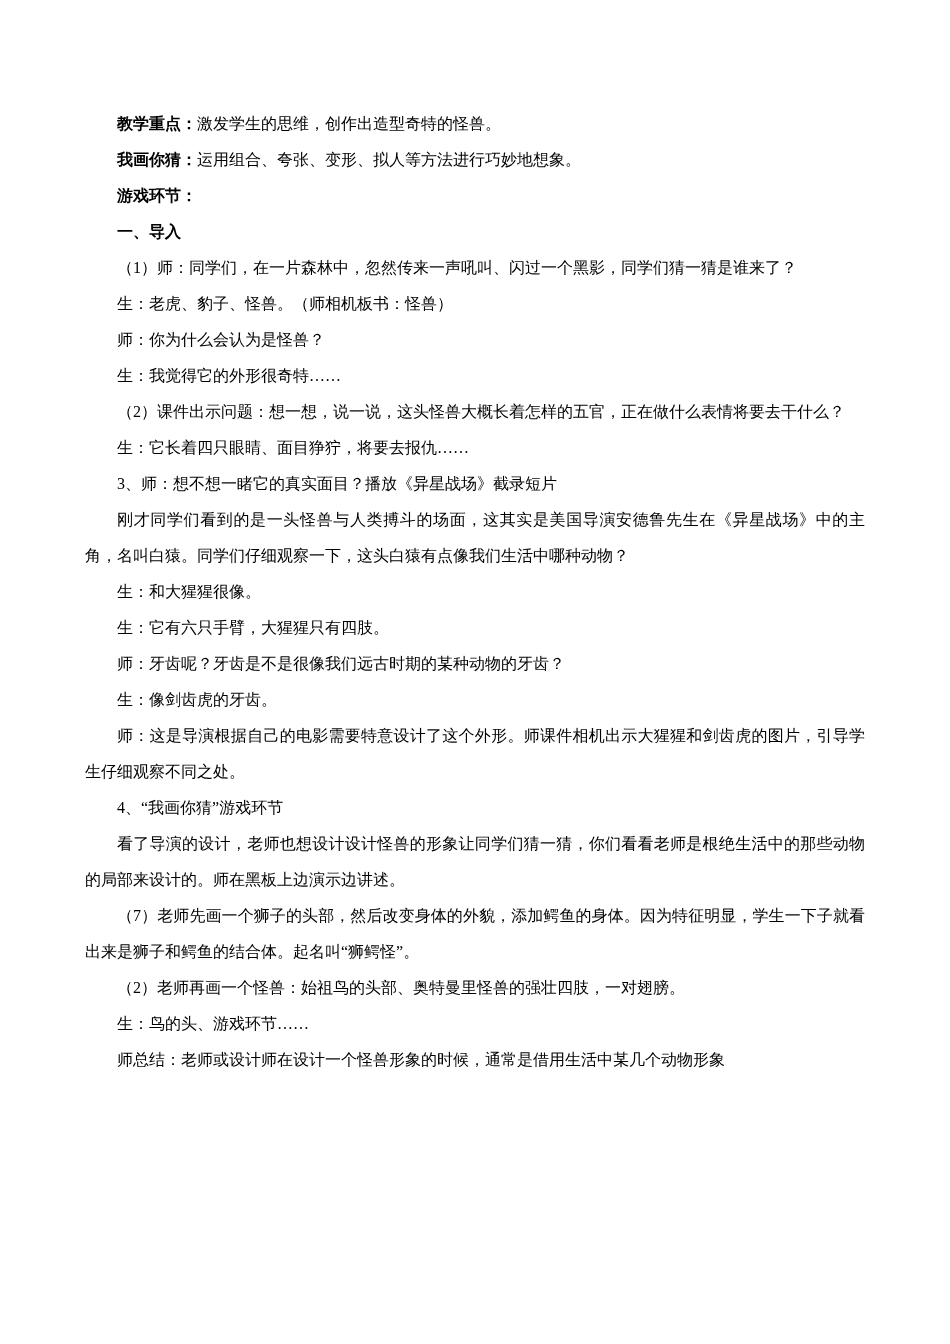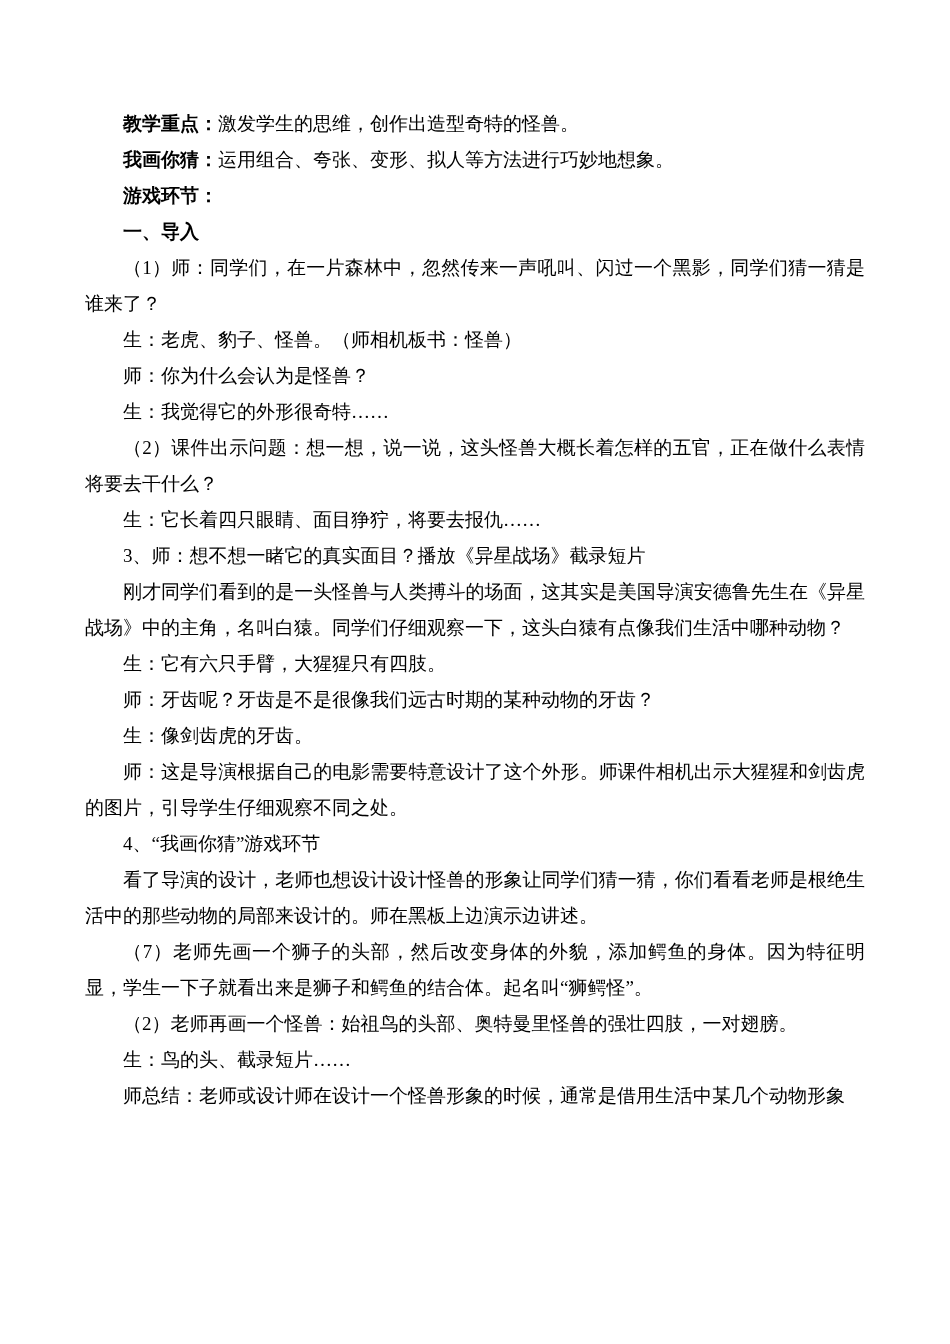--- a/index.html
+++ b/index.html
@@ -9,21 +9,21 @@
   }
   .page {
     position: relative;
     box-sizing: border-box;
     width: 950px;
     height: 1344px;
     margin: 0 auto;
     background: #ffffff;
     padding: 106px 85px 0 85px;
     font-family: "Liberation Serif", "DejaVu Serif", serif;
-    font-size: 19px;
+    font-size: 16px;
     line-height: 36px;
     color: #000000;
     text-align: justify;
     overflow: hidden;
   }
   .para {
     margin: 0;
     padding: 0;
     text-indent: 2em;
     word-break: break-all;
@@ -41,23 +41,24 @@
   <p class="para"><span class="bold">游戏环节：</span><span></span></p>
   <p class="para"><span class="bold">一、导入</span><span></span></p>
   <p class="para"><span class="bold"></span><span>（1）师：同学们，在一片森林中，忽然传来一声吼叫、闪过一个黑影，同学们猜一猜是谁来了？</span></p>
   <p class="para"><span class="bold"></span><span>生：老虎、豹子、怪兽。（师相机板书：怪兽）</span></p>
   <p class="para"><span class="bold"></span><span>师：你为什么会认为是怪兽？</span></p>
   <p class="para"><span class="bold"></span><span>生：我觉得它的外形很奇特……</span></p>
   <p class="para"><span class="bold"></span><span>（2）课件出示问题：想一想，说一说，这头怪兽大概长着怎样的五官，正在做什么表情将要去干什么？</span></p>
   <p class="para"><span class="bold"></span><span>生：它长着四只眼睛、面目狰狞，将要去报仇……</span></p>
   <p class="para"><span class="bold"></span><span>3、师：想不想一睹它的真实面目？播放《异星战场》截录短片</span></p>
   <p class="para"><span class="bold"></span><span>刚才同学们看到的是一头怪兽与人类搏斗的场面，这其实是美国导演安德鲁先生在《异星战场》中的主角，名叫白猿。同学们仔细观察一下，这头白猿有点像我们生活中哪种动物？</span></p>
+  <p class="para"><span class="bold"></span><span>生：和大猩猩很像。</span></p>
   <p class="para"><span class="bold"></span><span>生：它有六只手臂，大猩猩只有四肢。</span></p>
   <p class="para"><span class="bold"></span><span>师：牙齿呢？牙齿是不是很像我们远古时期的某种动物的牙齿？</span></p>
   <p class="para"><span class="bold"></span><span>生：像剑齿虎的牙齿。</span></p>
   <p class="para"><span class="bold"></span><span>师：这是导演根据自己的电影需要特意设计了这个外形。师课件相机出示大猩猩和剑齿虎的图片，引导学生仔细观察不同之处。</span></p>
   <p class="para"><span class="bold"></span><span>4、“我画你猜”游戏环节</span></p>
   <p class="para"><span class="bold"></span><span>看了导演的设计，老师也想设计设计怪兽的形象让同学们猜一猜，你们看看老师是根绝生活中的那些动物的局部来设计的。师在黑板上边演示边讲述。</span></p>
   <p class="para"><span class="bold"></span><span>（7）老师先画一个狮子的头部，然后改变身体的外貌，添加鳄鱼的身体。因为特征明显，学生一下子就看出来是狮子和鳄鱼的结合体。起名叫“狮鳄怪”。</span></p>
   <p class="para"><span class="bold"></span><span>（2）老师再画一个怪兽：始祖鸟的头部、奥特曼里怪兽的强壮四肢，一对翅膀。</span></p>
-  <p class="para"><span class="bold"></span><span>生：鸟的头、截录短片……</span></p>
+  <p class="para"><span class="bold"></span><span>生：鸟的头、游戏环节……</span></p>
   <p class="para"><span class="bold"></span><span>师总结：老师或设计师在设计一个怪兽形象的时候，通常是借用生活中某几个动物形象</span></p>
 </div>
 
 </body></html>

